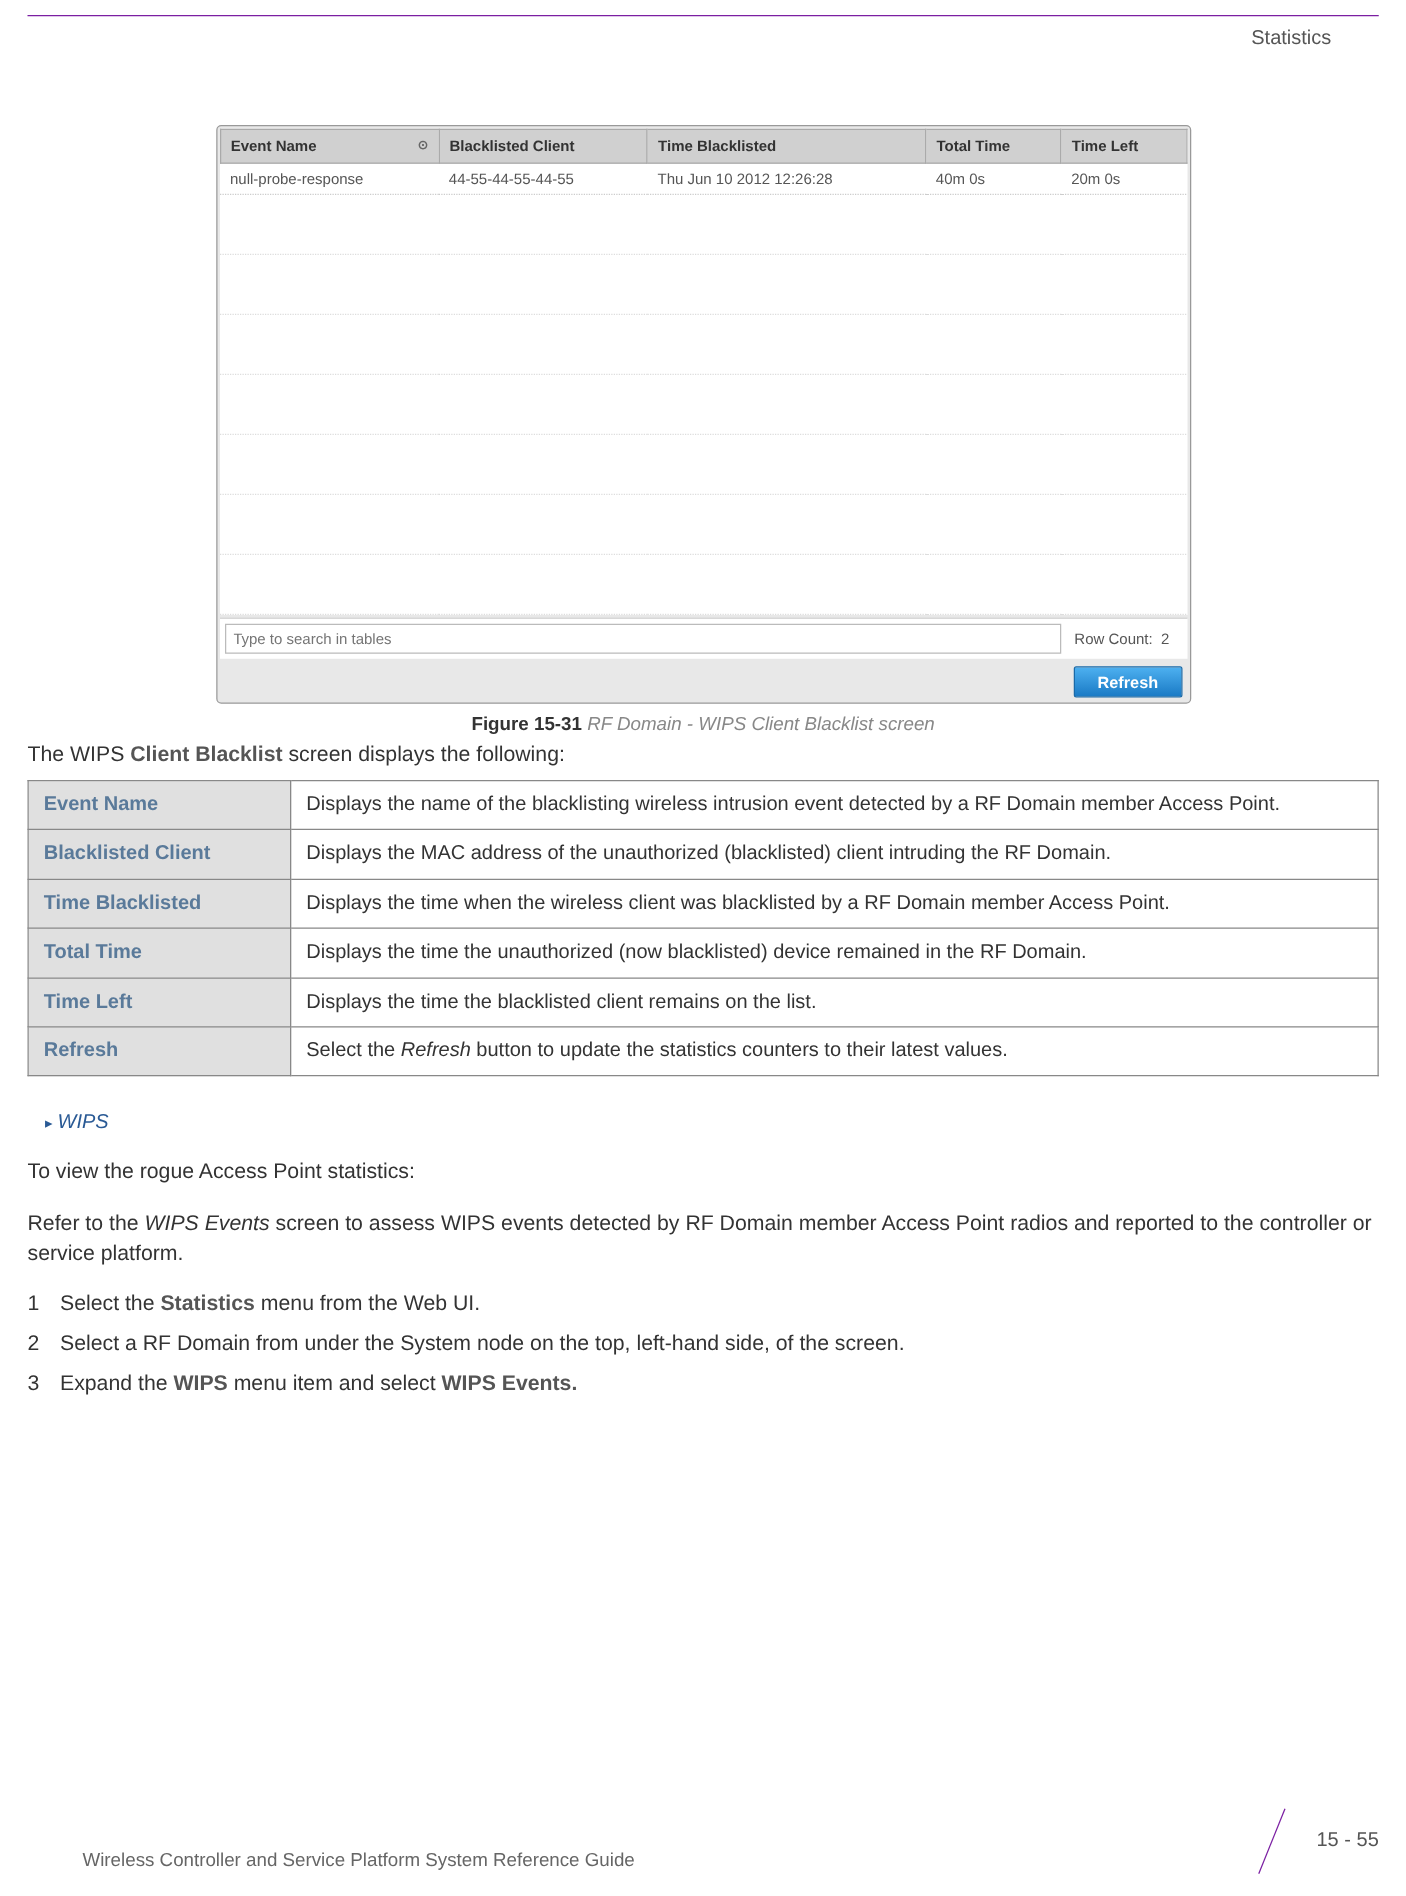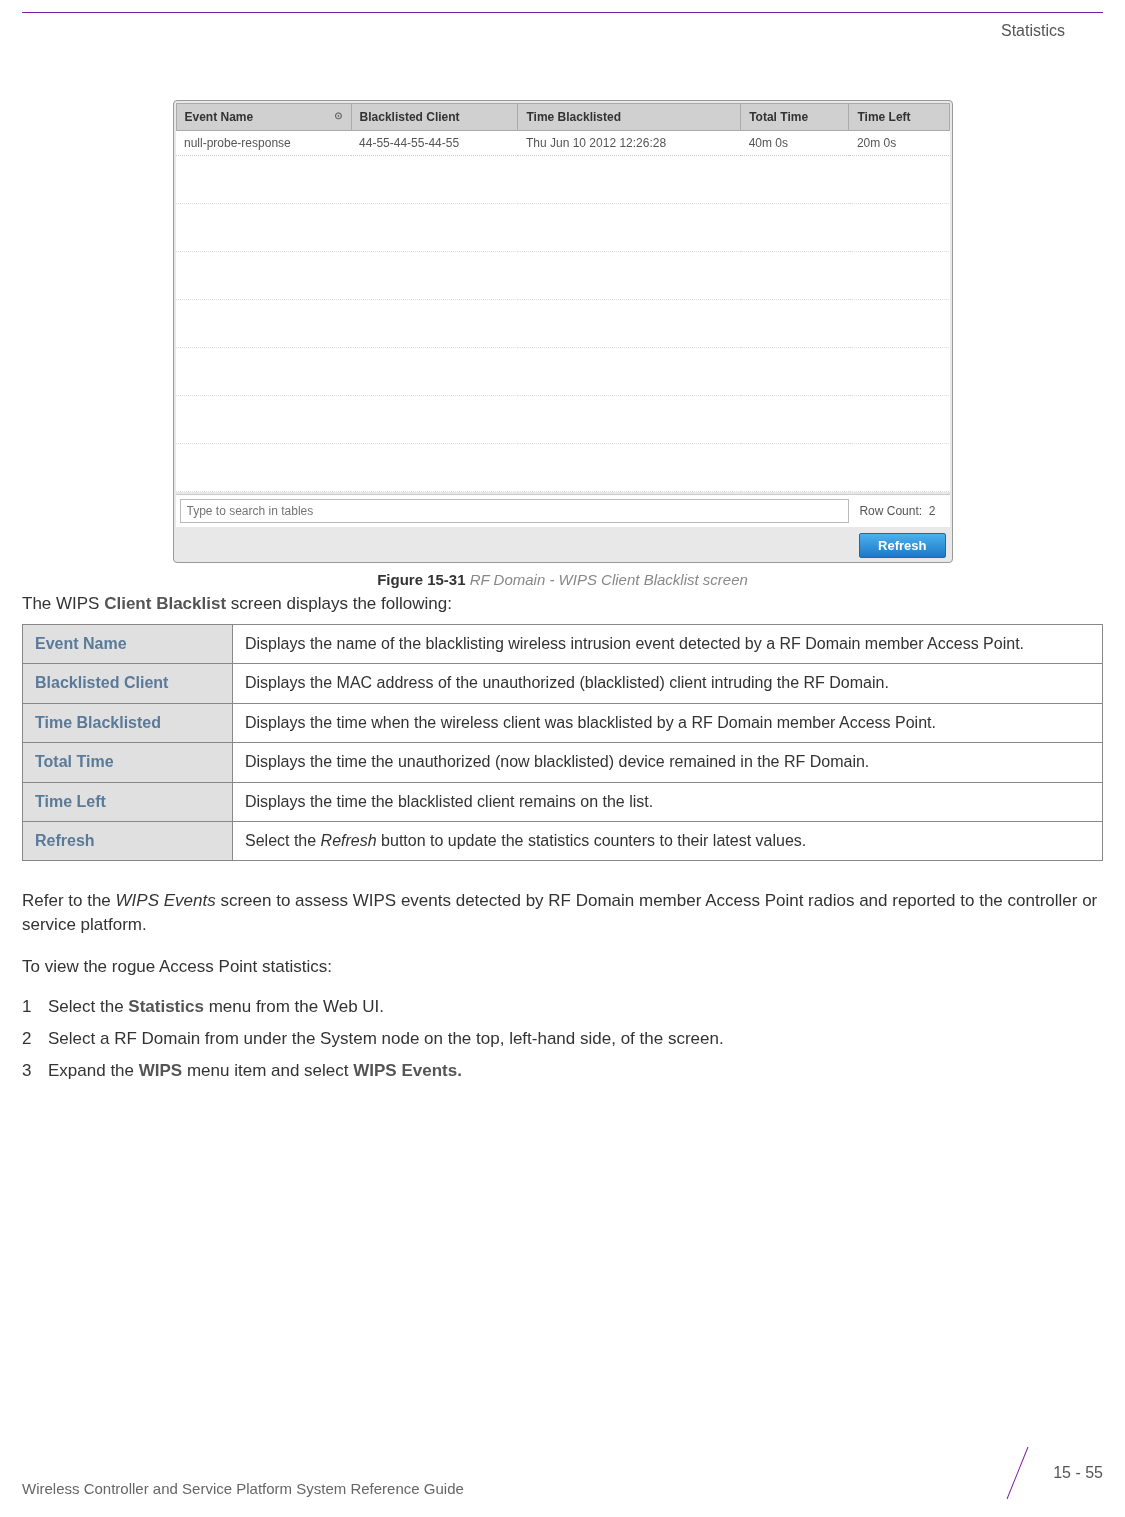--- a/index.html
+++ b/index.html
@@ -197,20 +197,21 @@
       bottom: 20px;
       left: 22px;
       right: 22px;
       display: flex;
       align-items: flex-end;
       justify-content: space-between;
     }
     .footer-text {
       font-size: 15px;
       color: #666;
+      margin-left: 44px;
     }
     .page-slash {
       width: 48px;
       height: 48px;
       position: relative;
       margin-right: 12px;
     }
     .page-slash::before {
       content: "";
       position: absolute;
@@ -352,26 +353,29 @@
     </tr>
     <tr>
       <td class="label-cell">Refresh</td>
       <td class="desc-cell">
         <span>Select the </span><span class="italic">Refresh</span><span> button to update the statistics counters to their latest values.</span>
       </td>
     </tr>
   </tbody>
     </table>
 
+  <div class="breadcrumb">
+    <span class="arrow">▸</span><span>WIPS</span>
+  </div>
+
+  <div class="para">To view the rogue Access Point statistics:</div>
 
   <div class="para">
     <span>Refer to the </span><span class="italic">WIPS Events</span><span> screen to assess WIPS events detected by RF Domain member Access Point radios and reported to the controller or service platform.</span>
   </div>
-
-  <div class="para">To view the rogue Access Point statistics:</div>
 
   <ol class="step-list">
     <li class="step-item">
       <span class="step-num">1</span>
       <span>Select the </span><span class="bold">Statistics</span><span> menu from the Web UI.</span>
     </li>
     <li class="step-item">
       <span class="step-num">2</span>
       <span>Select a RF Domain from under the System node on the top, left-hand side, of the screen.</span>
     </li>

